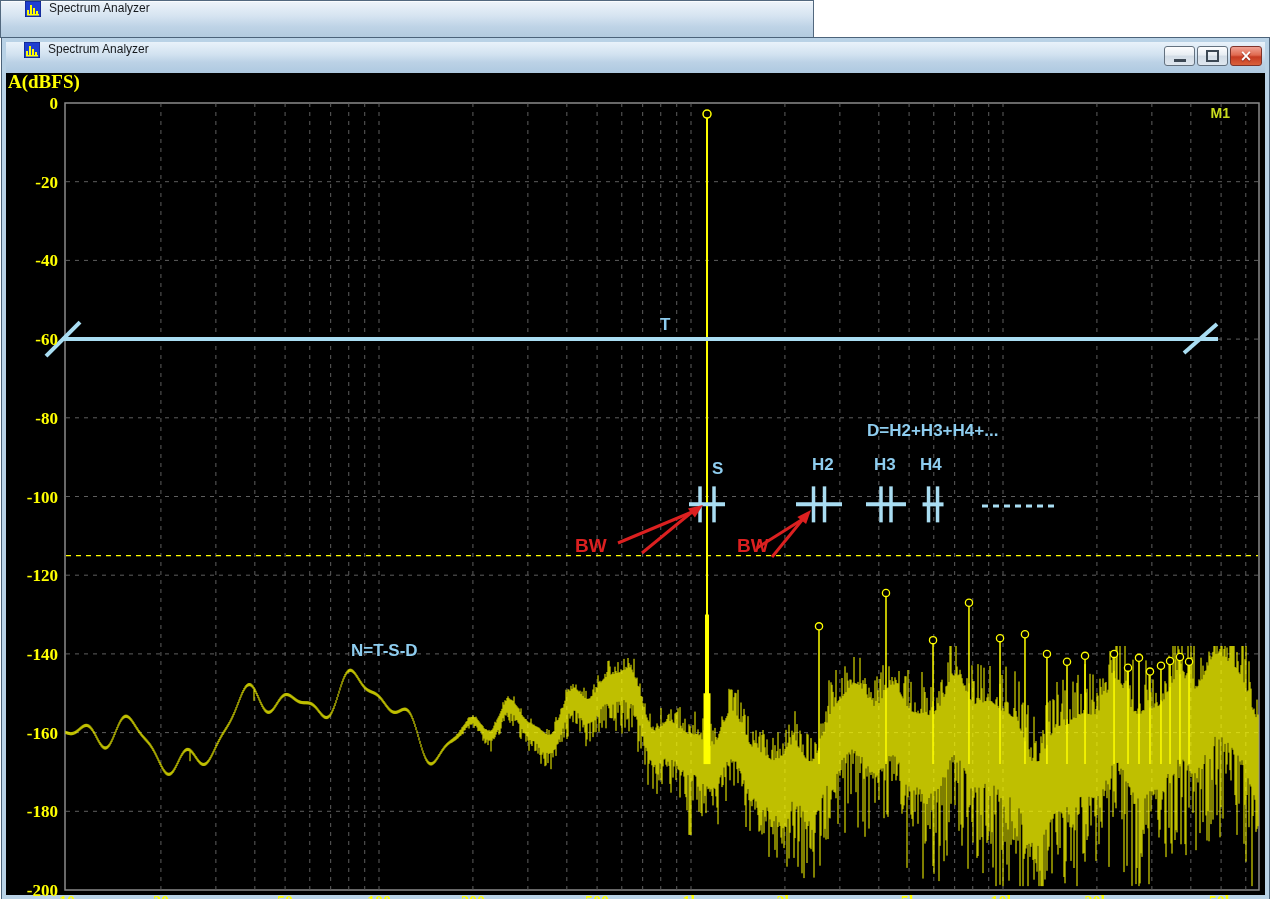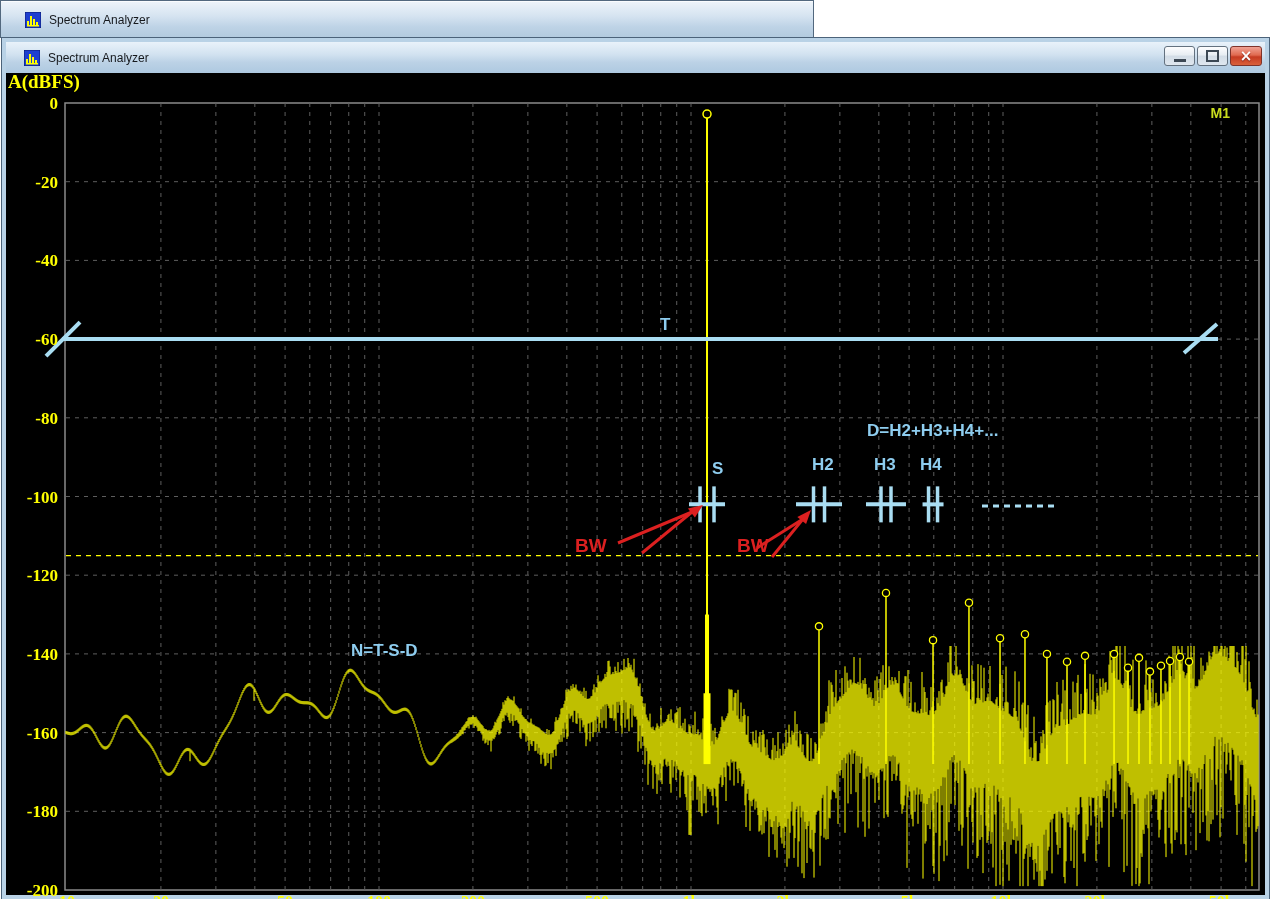--- a/index.html
+++ b/index.html
@@ -3,21 +3,21 @@
 <meta charset="utf-8">
 <style>
   html,body{margin:0;padding:0;background:#ffffff;}
   #screen{position:relative;width:1271px;height:899px;overflow:hidden;background:#fff;
           font-family:"Liberation Sans",sans-serif;}
   
   .bg-window{position:absolute;left:0;top:0;width:812px;height:37px;
      border:1px solid #52687e;border-bottom:none;
      background:linear-gradient(#eef4fa,#d6e4f1 40%,#bed3e6 70%,#b2cade);
      box-shadow:inset 0 1px 0 #fafcfe;}
-  .titlebar-row{display:flex;align-items:center;height:100%;padding-left:24px;gap:8px;}
+  .titlebar-row{display:flex;height:100%;padding-left:24px;gap:8px;}
   .win-title{font-size:12px;color:#16191d;}
   
   .front-window{position:absolute;left:2px;top:38px;width:1267px;height:861px;
      border:4px solid #b9d2e6;outline:1px solid #4c637a;
      background:#b9d2e6;box-sizing:border-box;}
   .front-titlebar{position:relative;height:31px;
      background:linear-gradient(#e9f2fa,#d2e2f0 40%,#bcd2e6 65%,#aec9e0);}
   .front-titlebar .titlebar-row{padding-left:18px;}
   .client{position:relative;width:100%;height:calc(100% - 31px);background:#000;}
   

